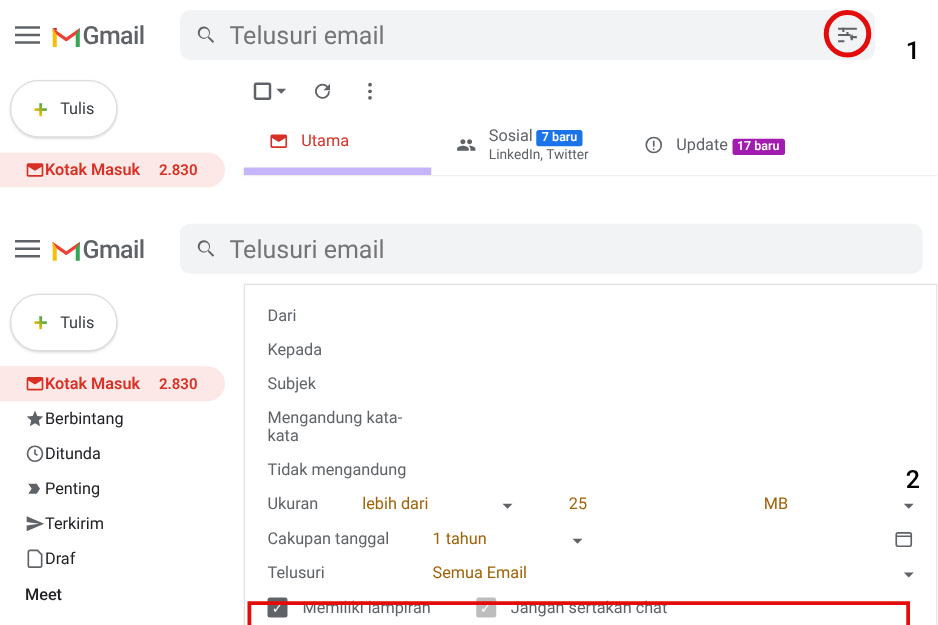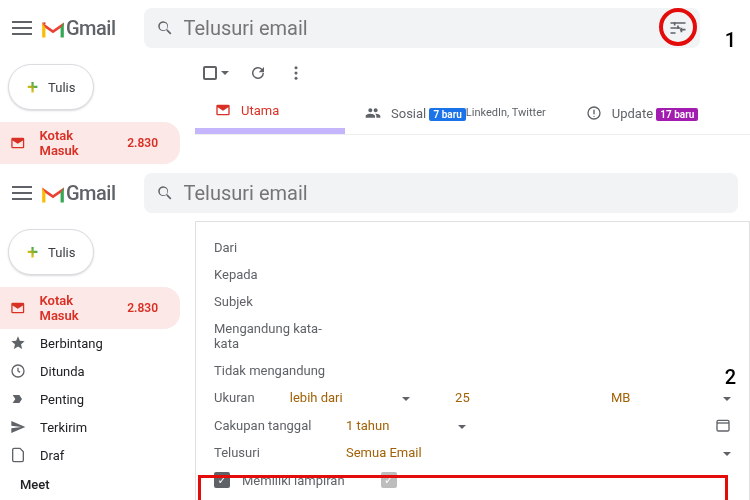--- a/index.html
+++ b/index.html
@@ -12,37 +12,37 @@
 .gm{display:inline-flex;align-items:flex-end;gap:0}
 .gm svg{width:26px;height:20px}
 .searchbar{flex:1;background:#f1f3f4;border-radius:8px;height:40px;display:flex;align-items:center;padding:0 12px;gap:10px;margin-left:20px;position:relative}
 .searchbar input{border:none;background:transparent;flex:1;font-size:20px;color:#5f6368;outline:none}
 .sicon{color:#5f6368}
 .tuneicon{color:#5f6368;cursor:pointer}
 .redcircle{position:absolute;width:38px;height:38px;border:4px solid #e40b0b;border-radius:50%;right:3px;top:0}
 .sidebar{width:180px;float:left}
 .compose{display:inline-flex;align-items:center;gap:10px;background:#fff;border:1px solid #dadce0;border-radius:24px;padding:10px 18px;margin:8px 0 12px 8px;box-shadow:0 1px 2px rgba(60,64,67,.2);cursor:pointer;font-size:13px;color:#3c4043}
 .compose .plus{font-size:20px;font-weight:500;background:linear-gradient(45deg,#ea4335 0%,#fbbc04 33%,#34a853 66%,#4285f4 100%);-webkit-background-clip:text;-webkit-text-fill-color:transparent}
-.navitem{display:flex;align-items:center;gap:14px;padding:6px 12px 6px 10px;font-size:13px;color:#202124;cursor:pointer;border-radius:0 16px 16px 0}
+.navitem{display:flex;align-items:center;padding:6px 12px 6px 20px;font-size:13px;color:#202124;cursor:pointer;border-radius:0 16px 16px 0}
 .navitem.active{background:#fce8e6;color:#d93025;font-weight:600}
 .navitem .cnt{margin-left:auto;margin-right:10px;font-size:12px}
 .navitem svg{width:16px;height:16px;fill:#5f6368}
 .navitem.active svg{fill:#d93025}
 .main{margin-left:195px;padding-top:4px}
 .toolbar{display:flex;align-items:center;gap:20px;padding:4px 8px}
 .chk{width:14px;height:14px;border:2px solid #5f6368;border-radius:2px}
 .caret{border:4px solid transparent;border-top-color:#5f6368;margin-top:4px}
 .tabs{display:flex;border-bottom:1px solid #eee;margin-top:6px}
 .tab{display:flex;align-items:center;gap:10px;padding:10px 20px;font-size:13px;color:#5f6368;cursor:pointer;min-width:150px}
 .tab.primary{color:#d93025;border-bottom:6px solid #c4b5fd}
 .tab svg{width:16px;height:16px}
 .badge{background:#1a73e8;color:#fff;font-size:10px;padding:1px 4px;border-radius:2px;font-weight:600}
 .badge.o{background:#a21caf}
 .tab .sub{font-size:11px;color:#5f6368}
-.tab .col{display:flex;flex-direction:row}
+.tab .col{display:flex;flex-direction:column}
 .sechdr{font-size:13px;font-weight:500;color:#202124;padding:8px 12px 4px 20px}
 .step{position:absolute;font-size:20px;font-weight:500;color:#000}
 
 .sform{background:#fff;border:1px solid #e0e0e0;margin-left:195px;padding:12px 18px;position:relative}
 .sform .row{display:flex;align-items:flex-end;padding:6px 0;font-size:13px;color:#5f6368;gap:12px}
 .sform .lbl{width:120px;color:#5f6368}
 .sform .sel{color:#a16207;min-width:100px}
 .dd{border:4px solid transparent;border-top-color:#5f6368;margin-left:auto}
 .cbx{width:16px;height:16px;background:#5f6368;border-radius:2px;display:inline-flex;align-items:center;justify-content:center;color:#fff;font-size:11px}
 .cbx.off{background:#bdbdbd}
@@ -257,18 +257,19 @@
       <span class="lbl">Telusuri</span>
       <span class="sel">Semua Email</span>
       <span style="flex:1"></span>
         <div class="dd"></div>
     </div>
     <div class="row">
       <span class="cbx">✓</span>
       <span>Memiliki lampiran</span>
       <span style="width:12px"></span>
       <span class="cbx off">✓</span>
+      <span>Jangan sertakan chat</span>
     </div>
 
   </div>
   <div class="redbox"></div>
   <div class="step" style="right:14px;top:200px">2</div>
 </div>
 
 </body></html>

